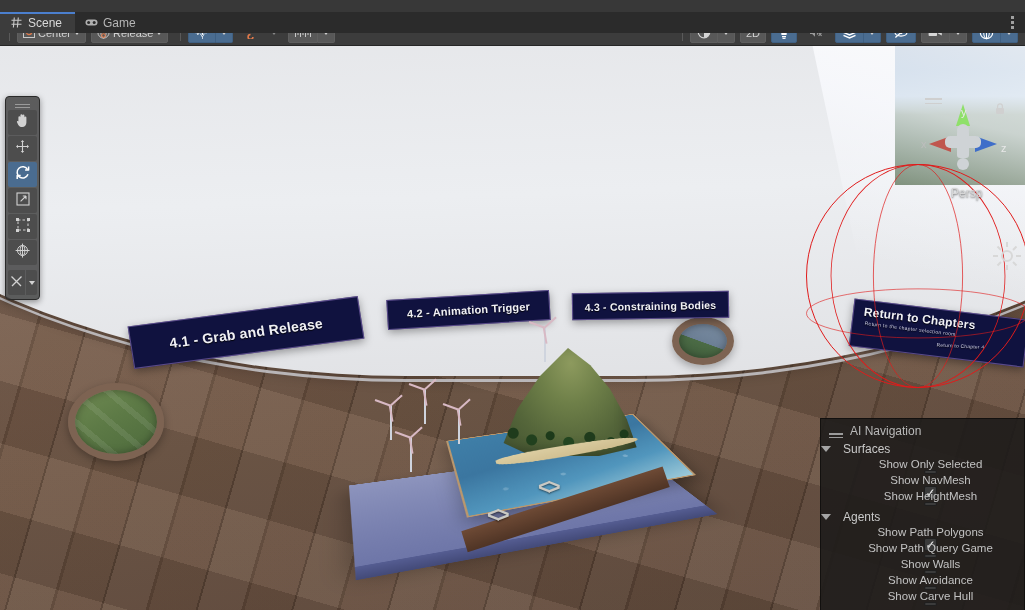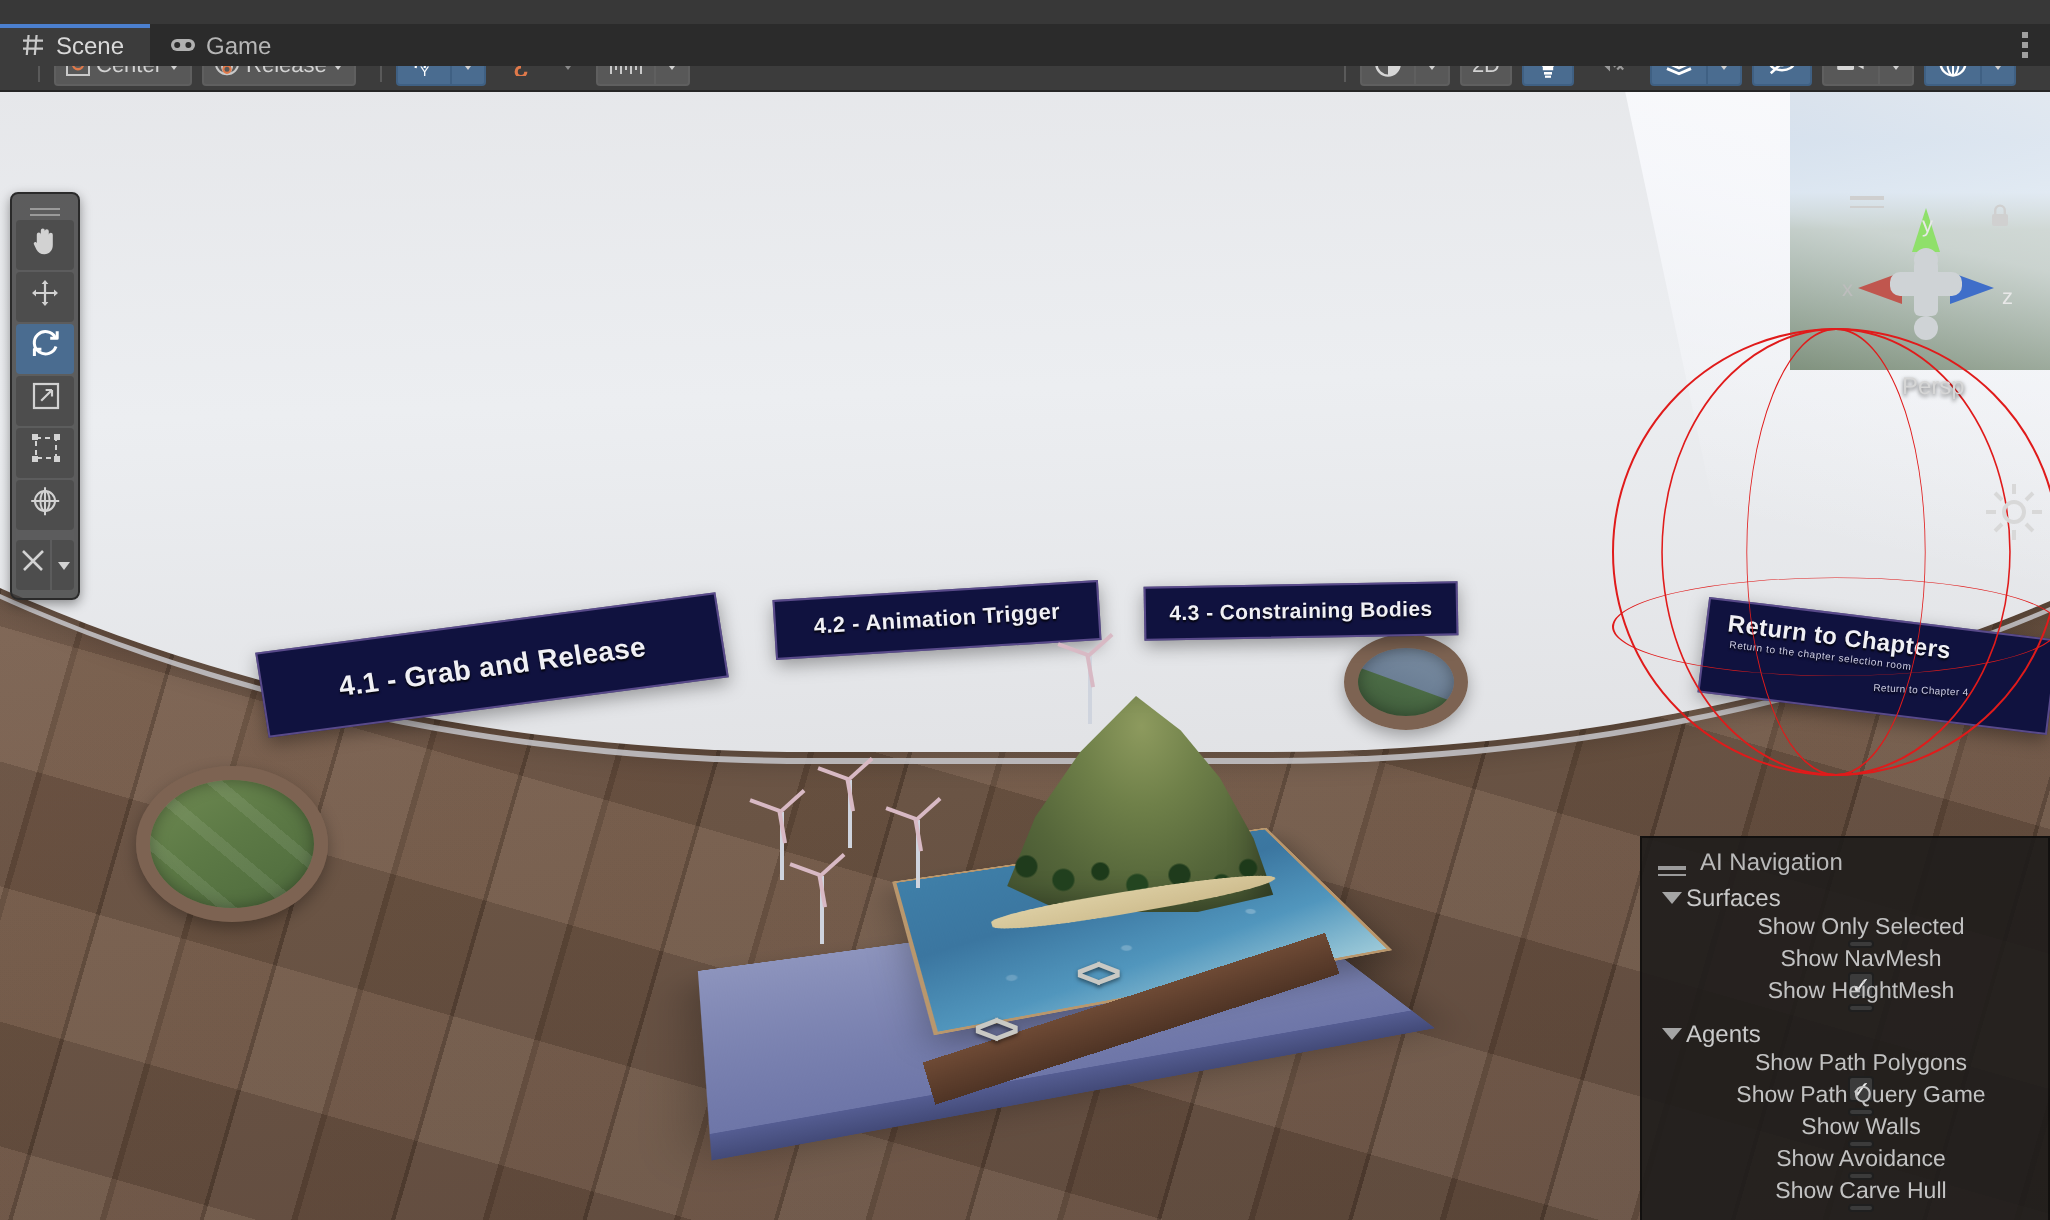--- a/index.html
+++ b/index.html
@@ -32,21 +32,21 @@
   .kebab {
     width: 26px; display: flex; flex-direction: column; align-items: center;
     justify-content: center; gap: 2px; cursor: pointer;
   }
   .kebab i { display: block; width: 3px; height: 3px; background: #a0a0a0; }
 
   
   .toolbar {
     position: absolute; top: 21px; left: 0; width: 1025px; height: 25px;
     background: #3c3c3c; display: flex; align-items: center;
-    padding: 0 12px; gap: 0; z-index: 39;
+    padding: 0 2px; gap: 0; z-index: 39;
     border-bottom: 1px solid #262626;
   }
   .tb-sep { width: 1px; height: 15px; background: #5a5a5a; margin: 0 7px; }
   .tb-btn {
     height: 19px; background: #585858; border: 1px solid #5f5f5f; border-radius: 2px;
     display: flex; align-items: center; gap: 3px; padding: 0 5px;
     font-size: 11px; color: #d2d2d2; cursor: pointer; margin-right: 5px;
     white-space: nowrap;
   }
   .tb-btn.on { background: #4a6c90; border-color: #3f6083; }
@@ -284,22 +284,22 @@
     font-size: 11.5px; color: #c4c4c4;
     padding-bottom: 4px;
   }
   .ai-head {
     display: flex; align-items: flex-end; gap: 7px; height: 19px; padding-left: 8px;
     color: #b9b9b9; font-size: 12px; cursor: grab;
   }
   .ai-head .grip { display: flex; flex-direction: column; gap: 2px; }
   .ai-head .grip i { display:block; width: 14px; height: 1.5px; background: #9b9b9b; }
   .ai-group {
-    display: flex; align-items: center; gap: 2px; height: 18px;
-    padding-left: 10px; color: #c9c9c9; font-size: 12px; cursor: pointer;
+    display: flex; align-items: center; gap: 12px; height: 18px;
+    color: #c9c9c9; font-size: 12px; cursor: pointer;
     margin-top: 2px;
   }
   .ai-group .tri {
     width: 0; height: 0; border-left: 5px solid transparent; border-right: 5px solid transparent;
     border-top: 6px solid #a5a5a5;
   }
   .ai-item {
     display: flex; align-items: center; justify-content: space-between;
     height: 16px; padding: 0 6px 0 22px; cursor: pointer; color: #c2c2c2; flex-direction: column;
   }

